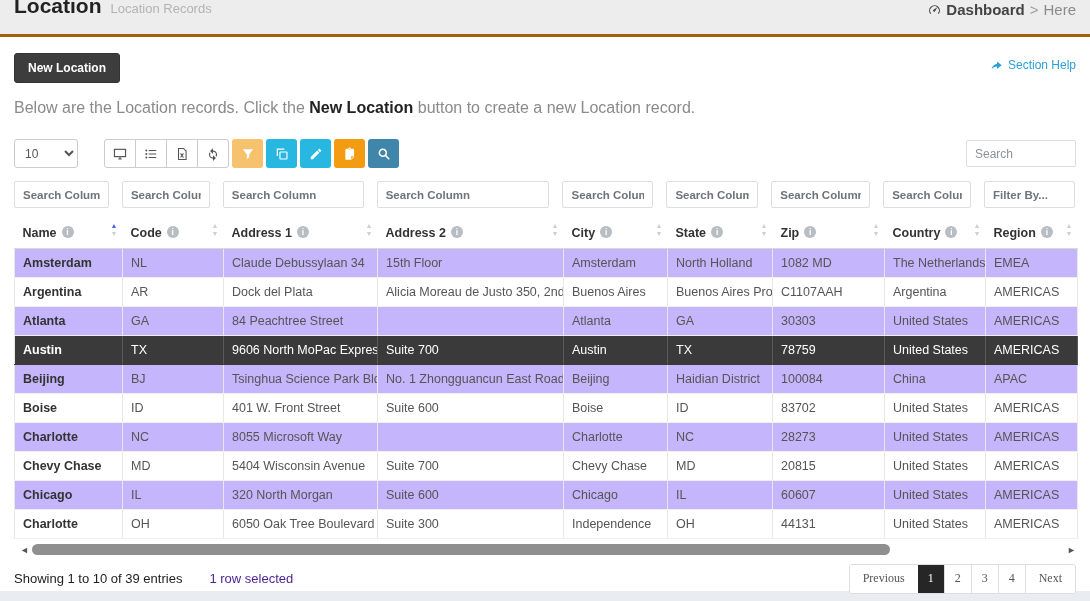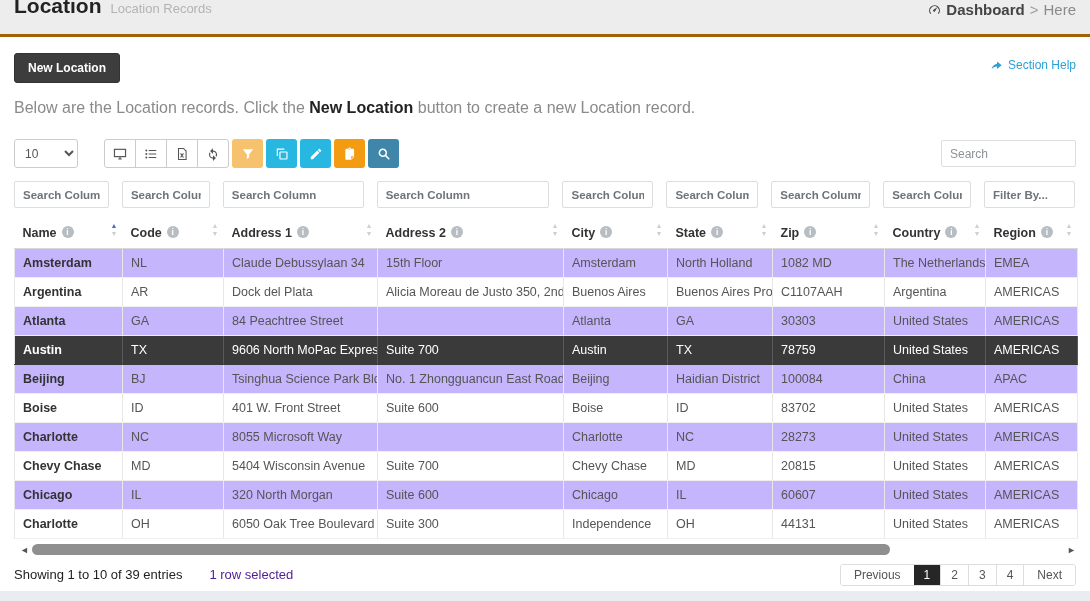--- a/index.html
+++ b/index.html
@@ -39,21 +39,21 @@
             background:#fff;border:1px solid #ccc;color:#555;margin-right:-1px}
   .icon-btn svg{width:14px;height:14px}
   .icon-btn.first{border-radius:3px 0 0 3px}
   .icon-btn.last{border-radius:0 3px 3px 0;margin-right:0}
   .icon-btn.colored{border:none;color:#fff;border-radius:3px;margin-left:3px;margin-right:0;width:31px}
   .c-filter{background:#f6c26d}
   .c-copy{background:#27b7e0}
   .c-edit{background:#27b7e0}
   .c-paste{background:#f39c12}
   .c-search{background:#3f86aa}
-  .tb-search{margin-left:auto;width:135px;height:27px;border:1px solid #ddd;border-radius:2px;
+  .tb-search{margin-left:auto;width:110px;height:27px;border:1px solid #ddd;border-radius:2px;
              font-size:12px;padding:0 8px;color:#555;font-family:inherit}
   input::placeholder{color:#8d9299;opacity:1}
   .filter-input::placeholder{color:#6e7479;font-weight:700}
 
   
   .filter-row{display:flex;margin-top:13px}
   .filter-cell{padding-right:13px}
   .filter-cell:last-child{padding-right:1px}
   .filter-input{width:100%;height:27px;border:1px solid #ddd;border-radius:2px;font-size:11.5px;
                 color:#555;padding:0 8px;font-family:inherit}
@@ -87,22 +87,22 @@
   .hs-left::after{content:"\25C4"}
   .hs-right{right:0}
   .hs-right::after{content:"\25BA"}
   .hs-thumb{position:absolute;left:18px;top:0;width:858px;height:11px;background:#8f8f8f;border-radius:6px;cursor:grab}
 
   
   .footer-row{display:flex;align-items:center;margin-top:8px}
   .showing{font-size:13px;color:#222}
   .rowsel{font-size:13px;color:#4c1d95;margin-left:27px}
   .pager{margin-left:auto;display:flex;border:1px solid #ddd;border-radius:3px;overflow:hidden;background:#fff}
-  .pg-btn{height:20px;display:flex;align-items:center;justify-content:center;font-size:12px;color:#555;
-          background:#fff;border:none;border-left:1px solid #ddd;cursor:pointer;padding:0 13px;font-family:Liberation Sans, sans-serif}
+  .pg-btn{height:28px;display:flex;align-items:center;justify-content:center;font-size:12px;color:#555;
+          background:#fff;border:none;border-left:1px solid #ddd;cursor:pointer;padding:0 13px;font-family:Liberation Serif, serif}
   .pg-btn:first-child{border-left:none}
   .pg-num{padding:0 10px;min-width:25px}
   .pg-btn.active{background:#262626;color:#fff}
 </style>
 </head>
 <body>
 
 <div class="topbar">
   <div class="title-wrap">
     <span class="page-title">Location</span>

